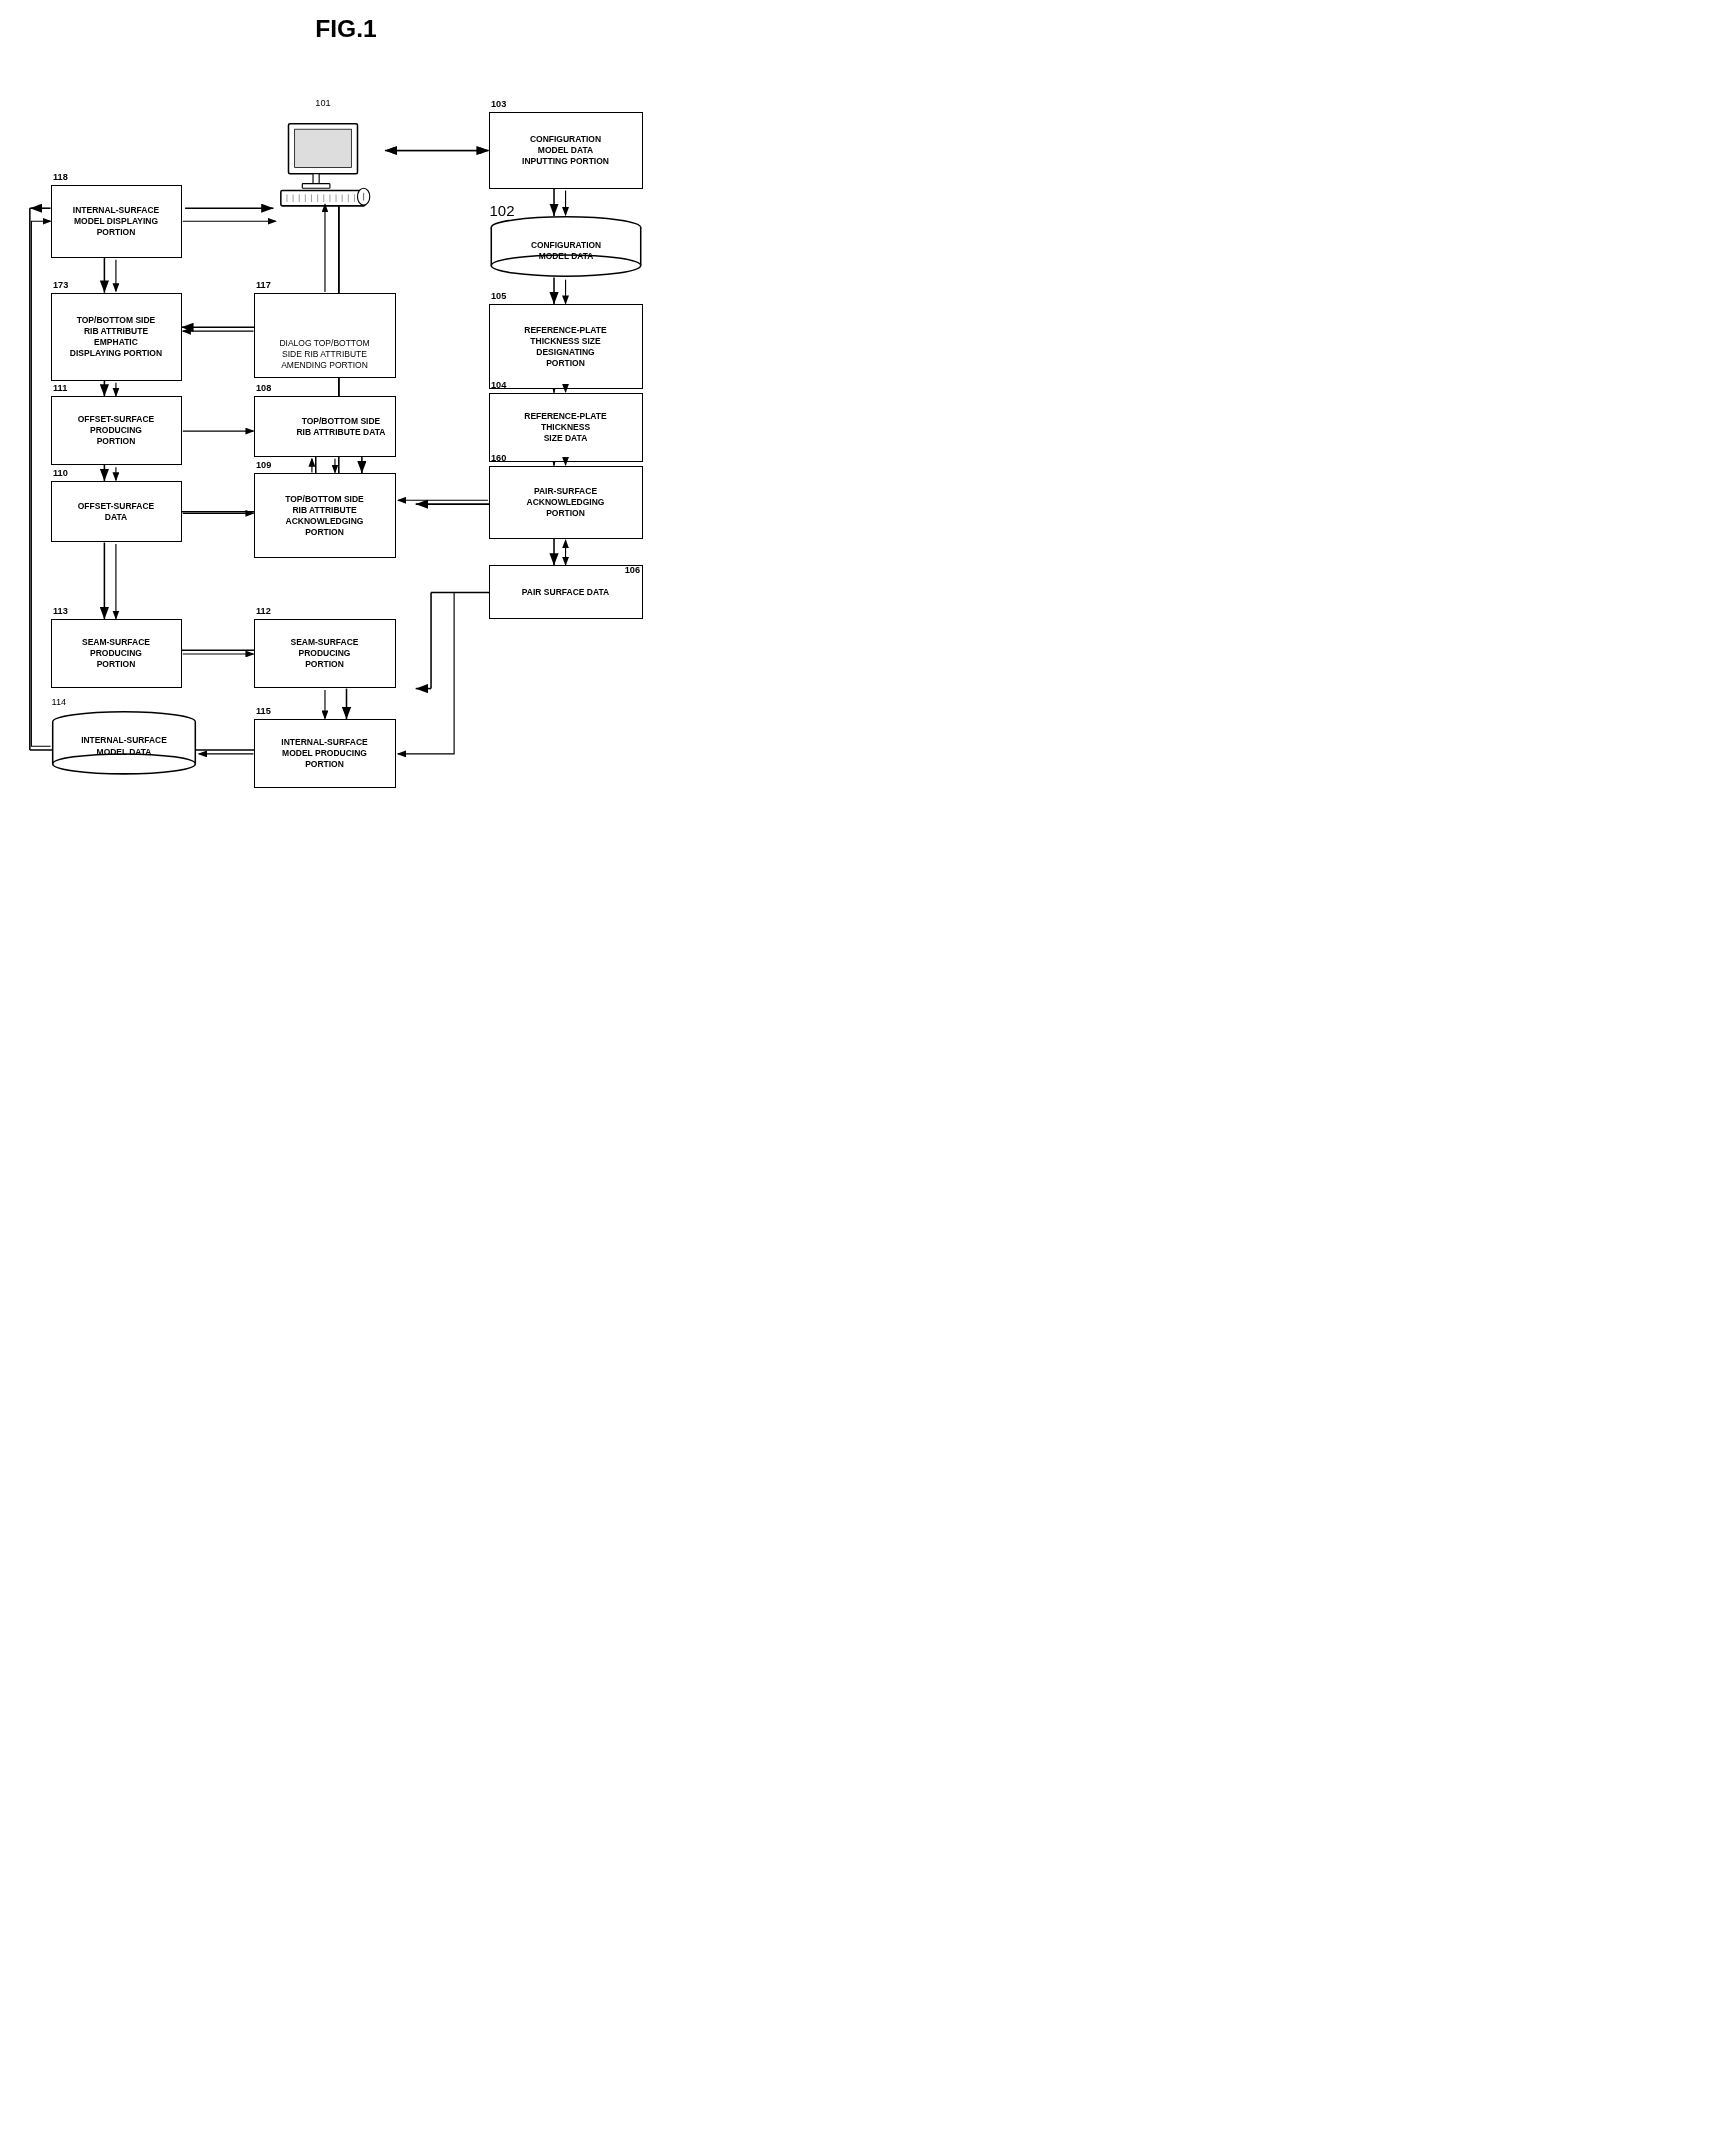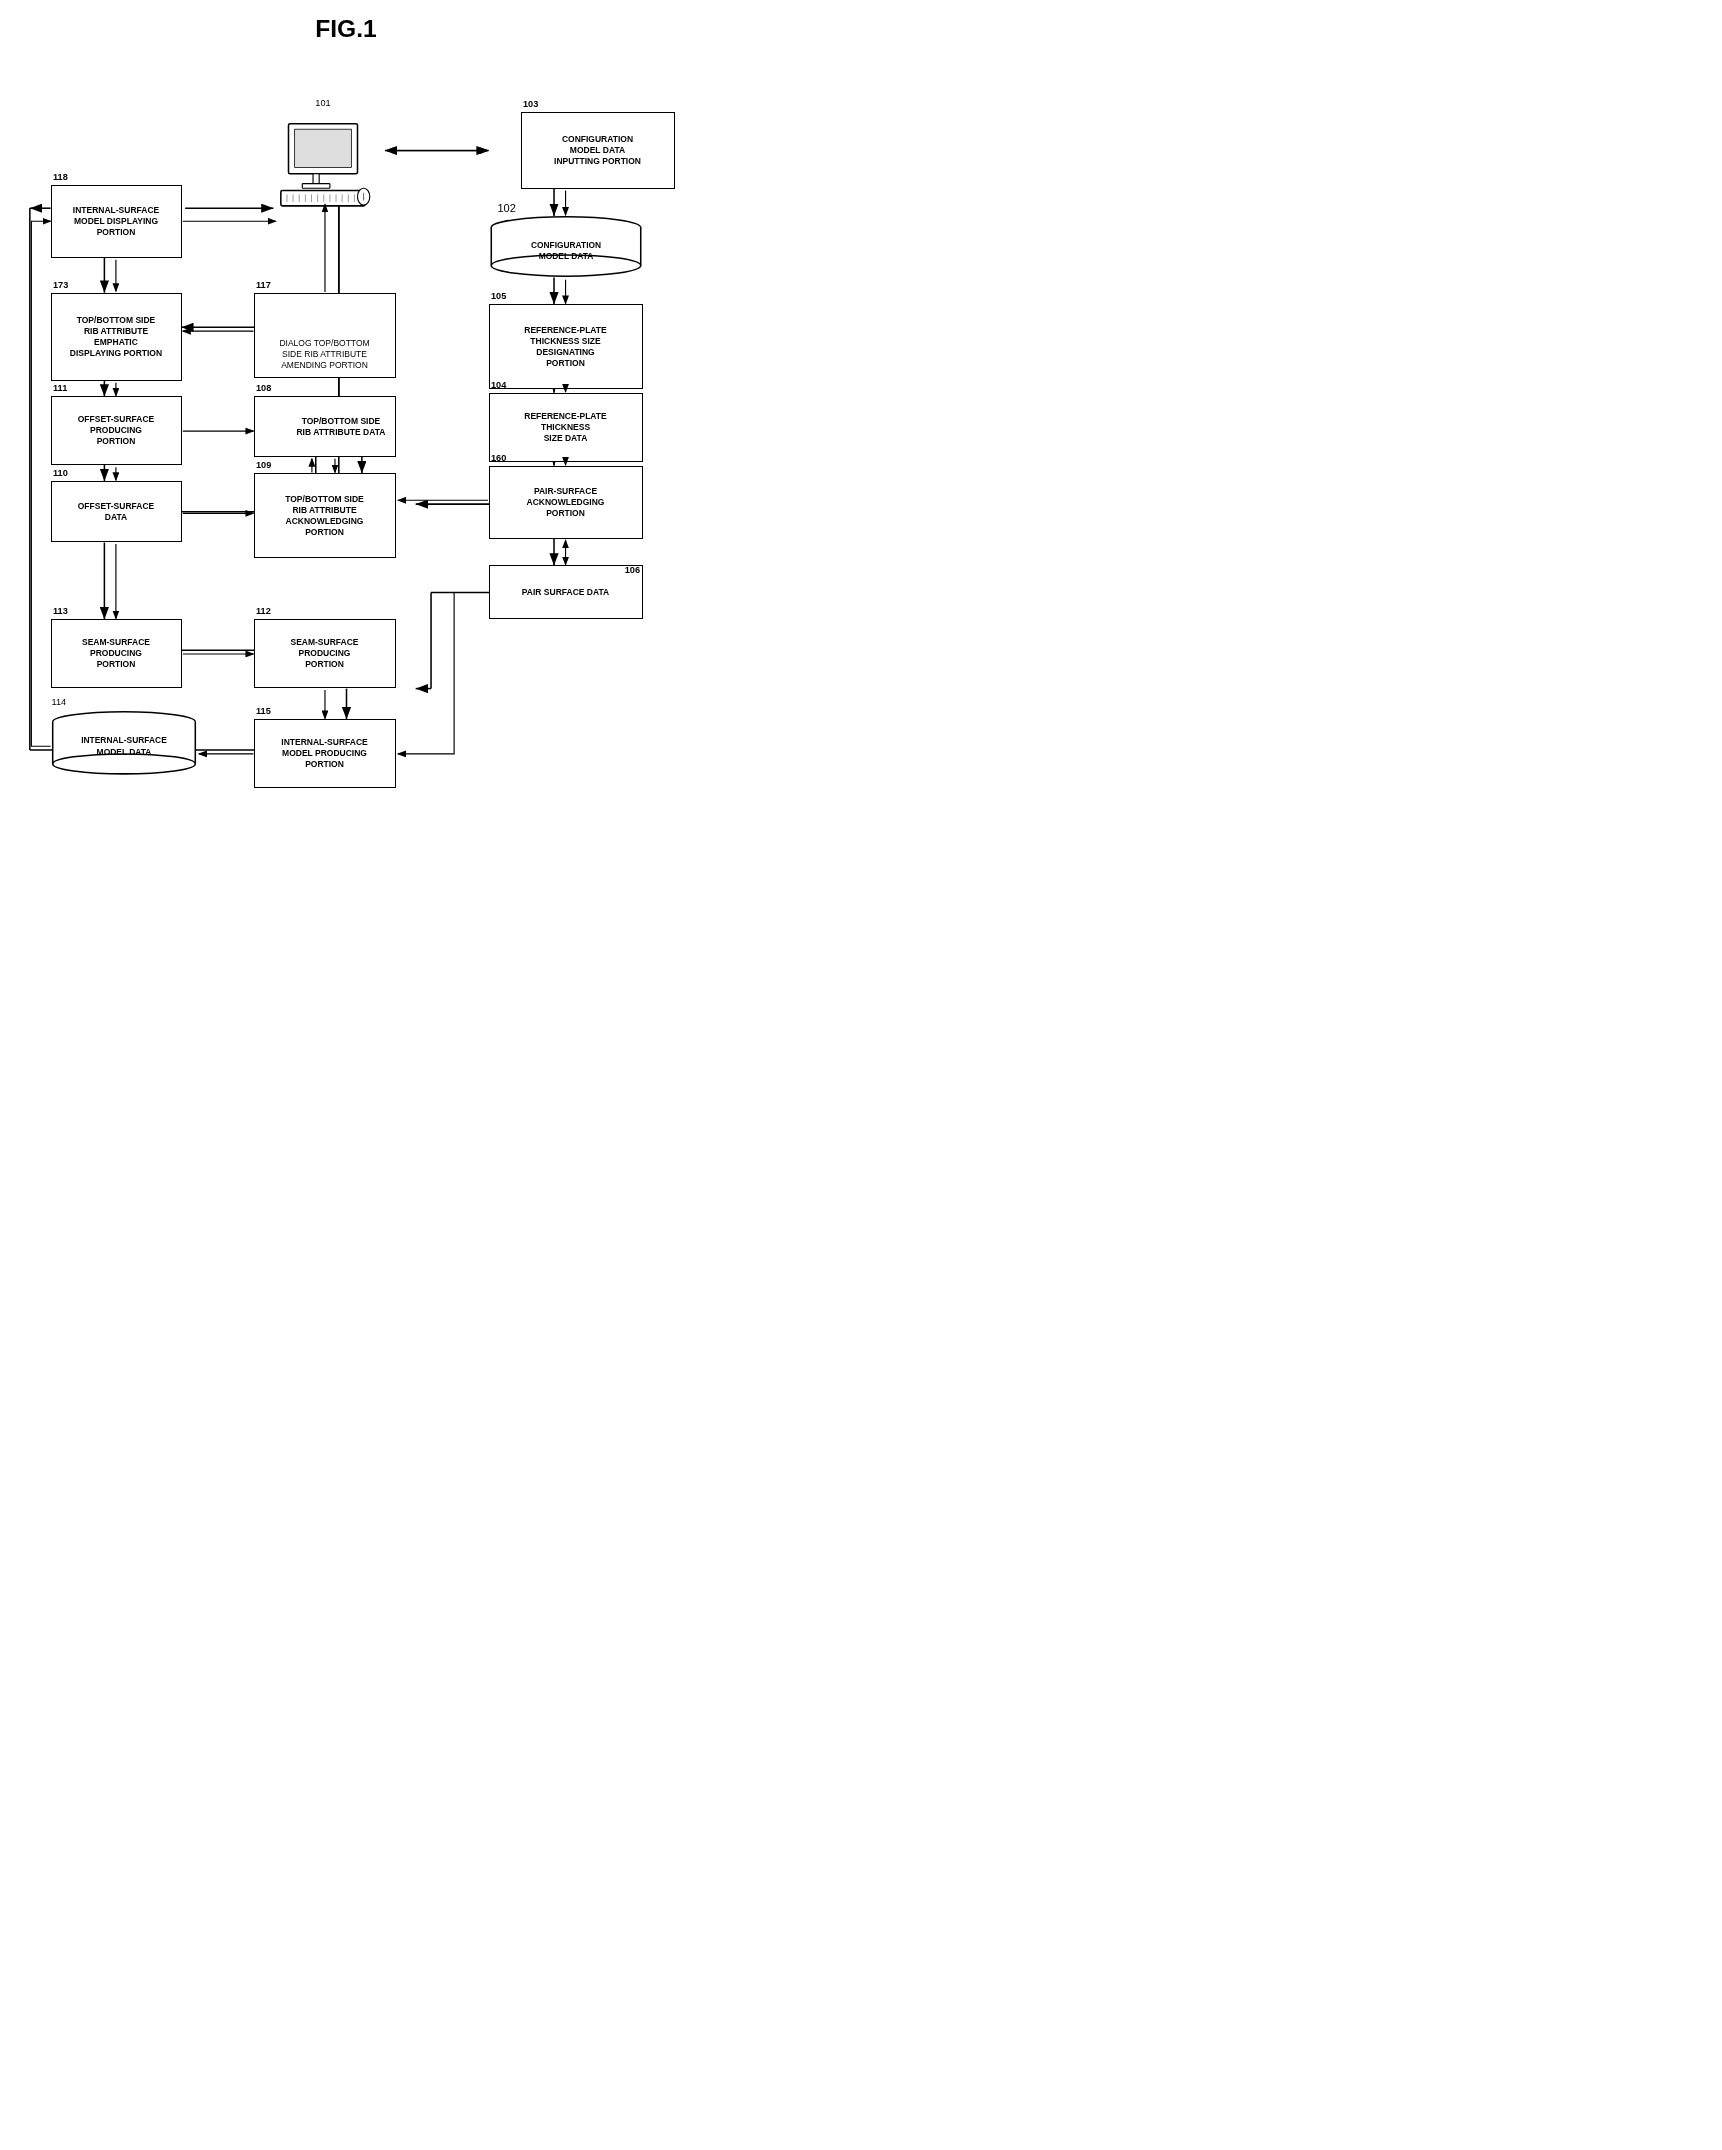--- a/index.html
+++ b/index.html
@@ -142,29 +142,29 @@
       <line x1="82" y1="97" x2="82" y2="107" stroke="#000" stroke-width="0.5"></line>
       <line x1="90" y1="97" x2="90" y2="107" stroke="#000" stroke-width="0.5"></line>
       <line x1="98" y1="97" x2="98" y2="107" stroke="#000" stroke-width="0.5"></line>
       <line x1="106" y1="97" x2="106" y2="107" stroke="#000" stroke-width="0.5"></line>
 
       <ellipse cx="118" cy="100" rx="8" ry="11" fill="#fff" stroke="#000" stroke-width="1.5"></ellipse>
       <line x1="118" y1="95" x2="118" y2="105" stroke="#000" stroke-width="0.8"></line>
     </svg>
   </div>
 
-  <div class="box" style="left:473px; top:46px; width:154px; height:77px;margin-left:32px;">
+  <div class="box" style="left:473px; top:46px; width:154px; height:77px;">
     <div style="position:absolute; top:-14px; left:1.5px; font-size:9.2px; white-space:nowrap;">103</div>
     <span style="white-space:pre-line; font-size:8.5px; font-weight:bold;">CONFIGURATION
 MODEL DATA
 INPUTTING PORTION</span>
   </div>
 
   <div style="position:absolute; left:473px; top:150px; width:154px; height:61px;">
-    <div style="position:absolute; top:-14px; left:9px; font-size:11px;">102</div>
+    <div style="position:absolute; top:-14px; left:1px; font-size:15px;">102</div>
     <svg width="154" height="61" viewBox="0 0 200 80">
       <ellipse cx="100" cy="15" rx="98" ry="14" fill="#fff" stroke="#000" stroke-width="2"></ellipse>
       <rect x="2" y="15" width="196" height="50" fill="#fff" stroke="none"></rect>
       <line x1="2" y1="15" x2="2" y2="65" stroke="#000" stroke-width="2"></line>
       <line x1="198" y1="15" x2="198" y2="65" stroke="#000" stroke-width="2"></line>
       <ellipse cx="100" cy="65" rx="98" ry="14" fill="#fff" stroke="#000" stroke-width="2"></ellipse>
       <text x="100" y="42" text-anchor="middle" font-size="11" font-weight="bold" font-family="Arial">CONFIGURATION</text>
       <text x="100" y="56" text-anchor="middle" font-size="11" font-weight="bold" font-family="Arial">MODEL DATA</text>
     </svg>
   </div>

